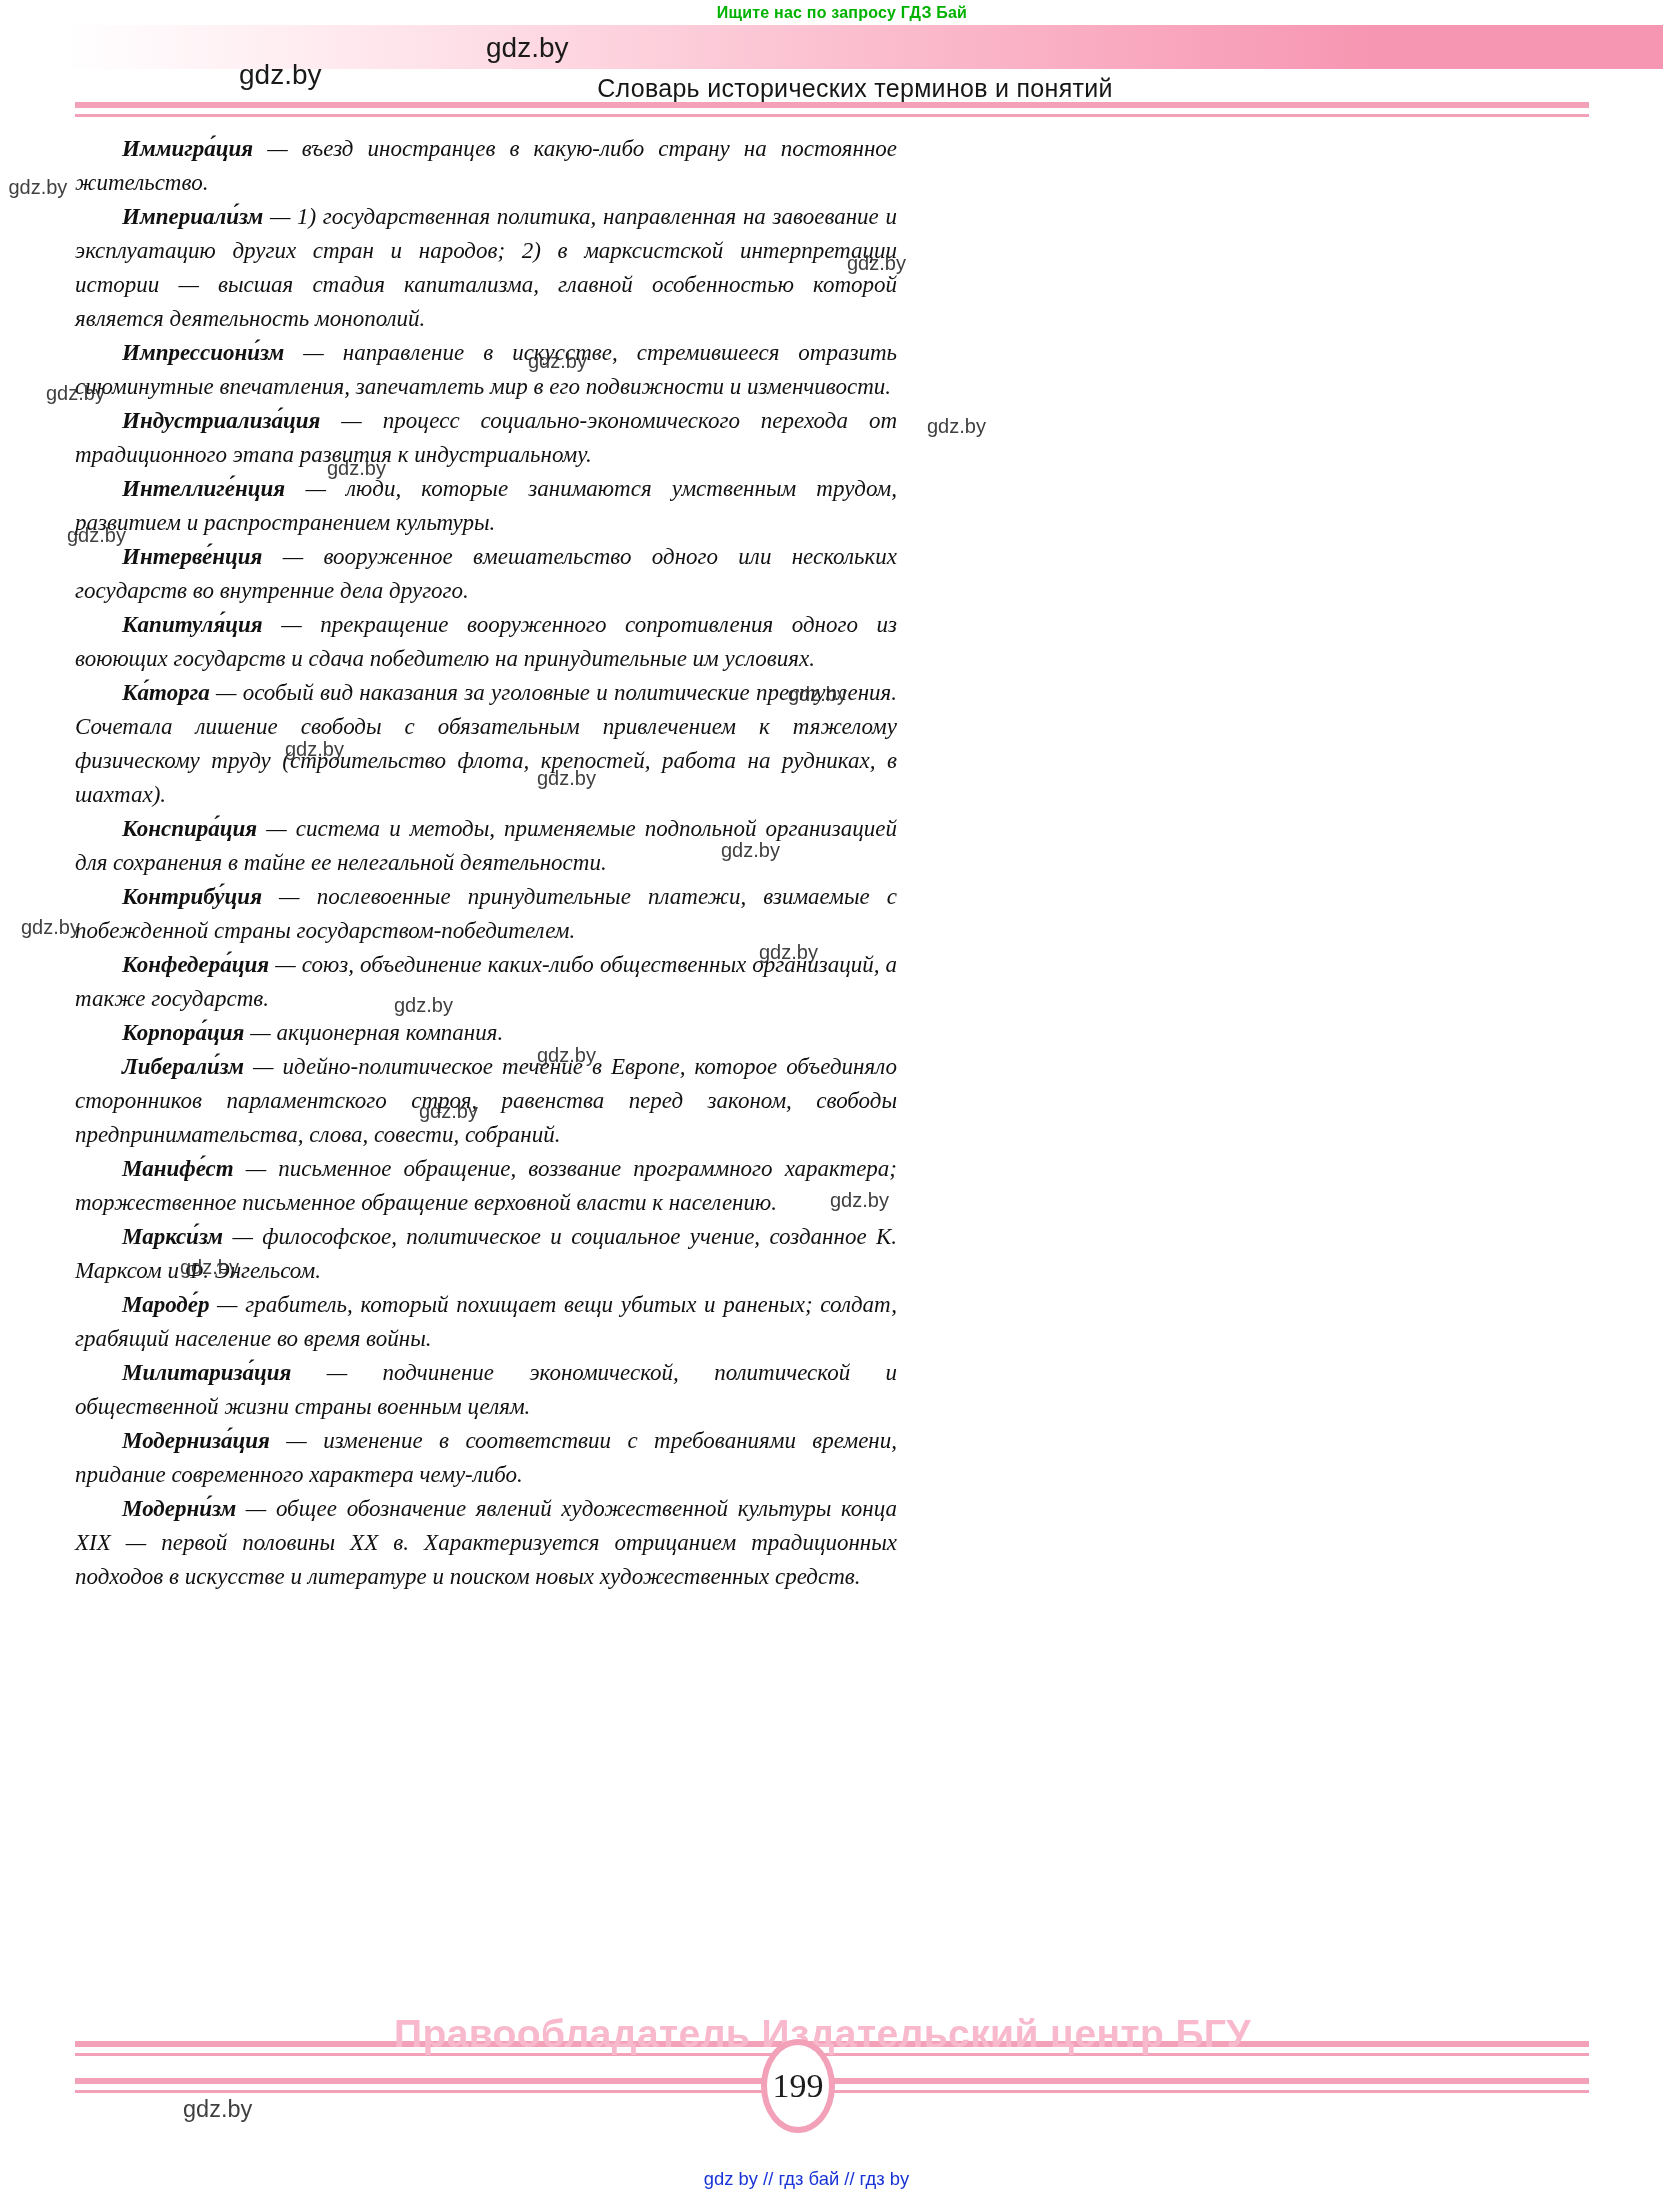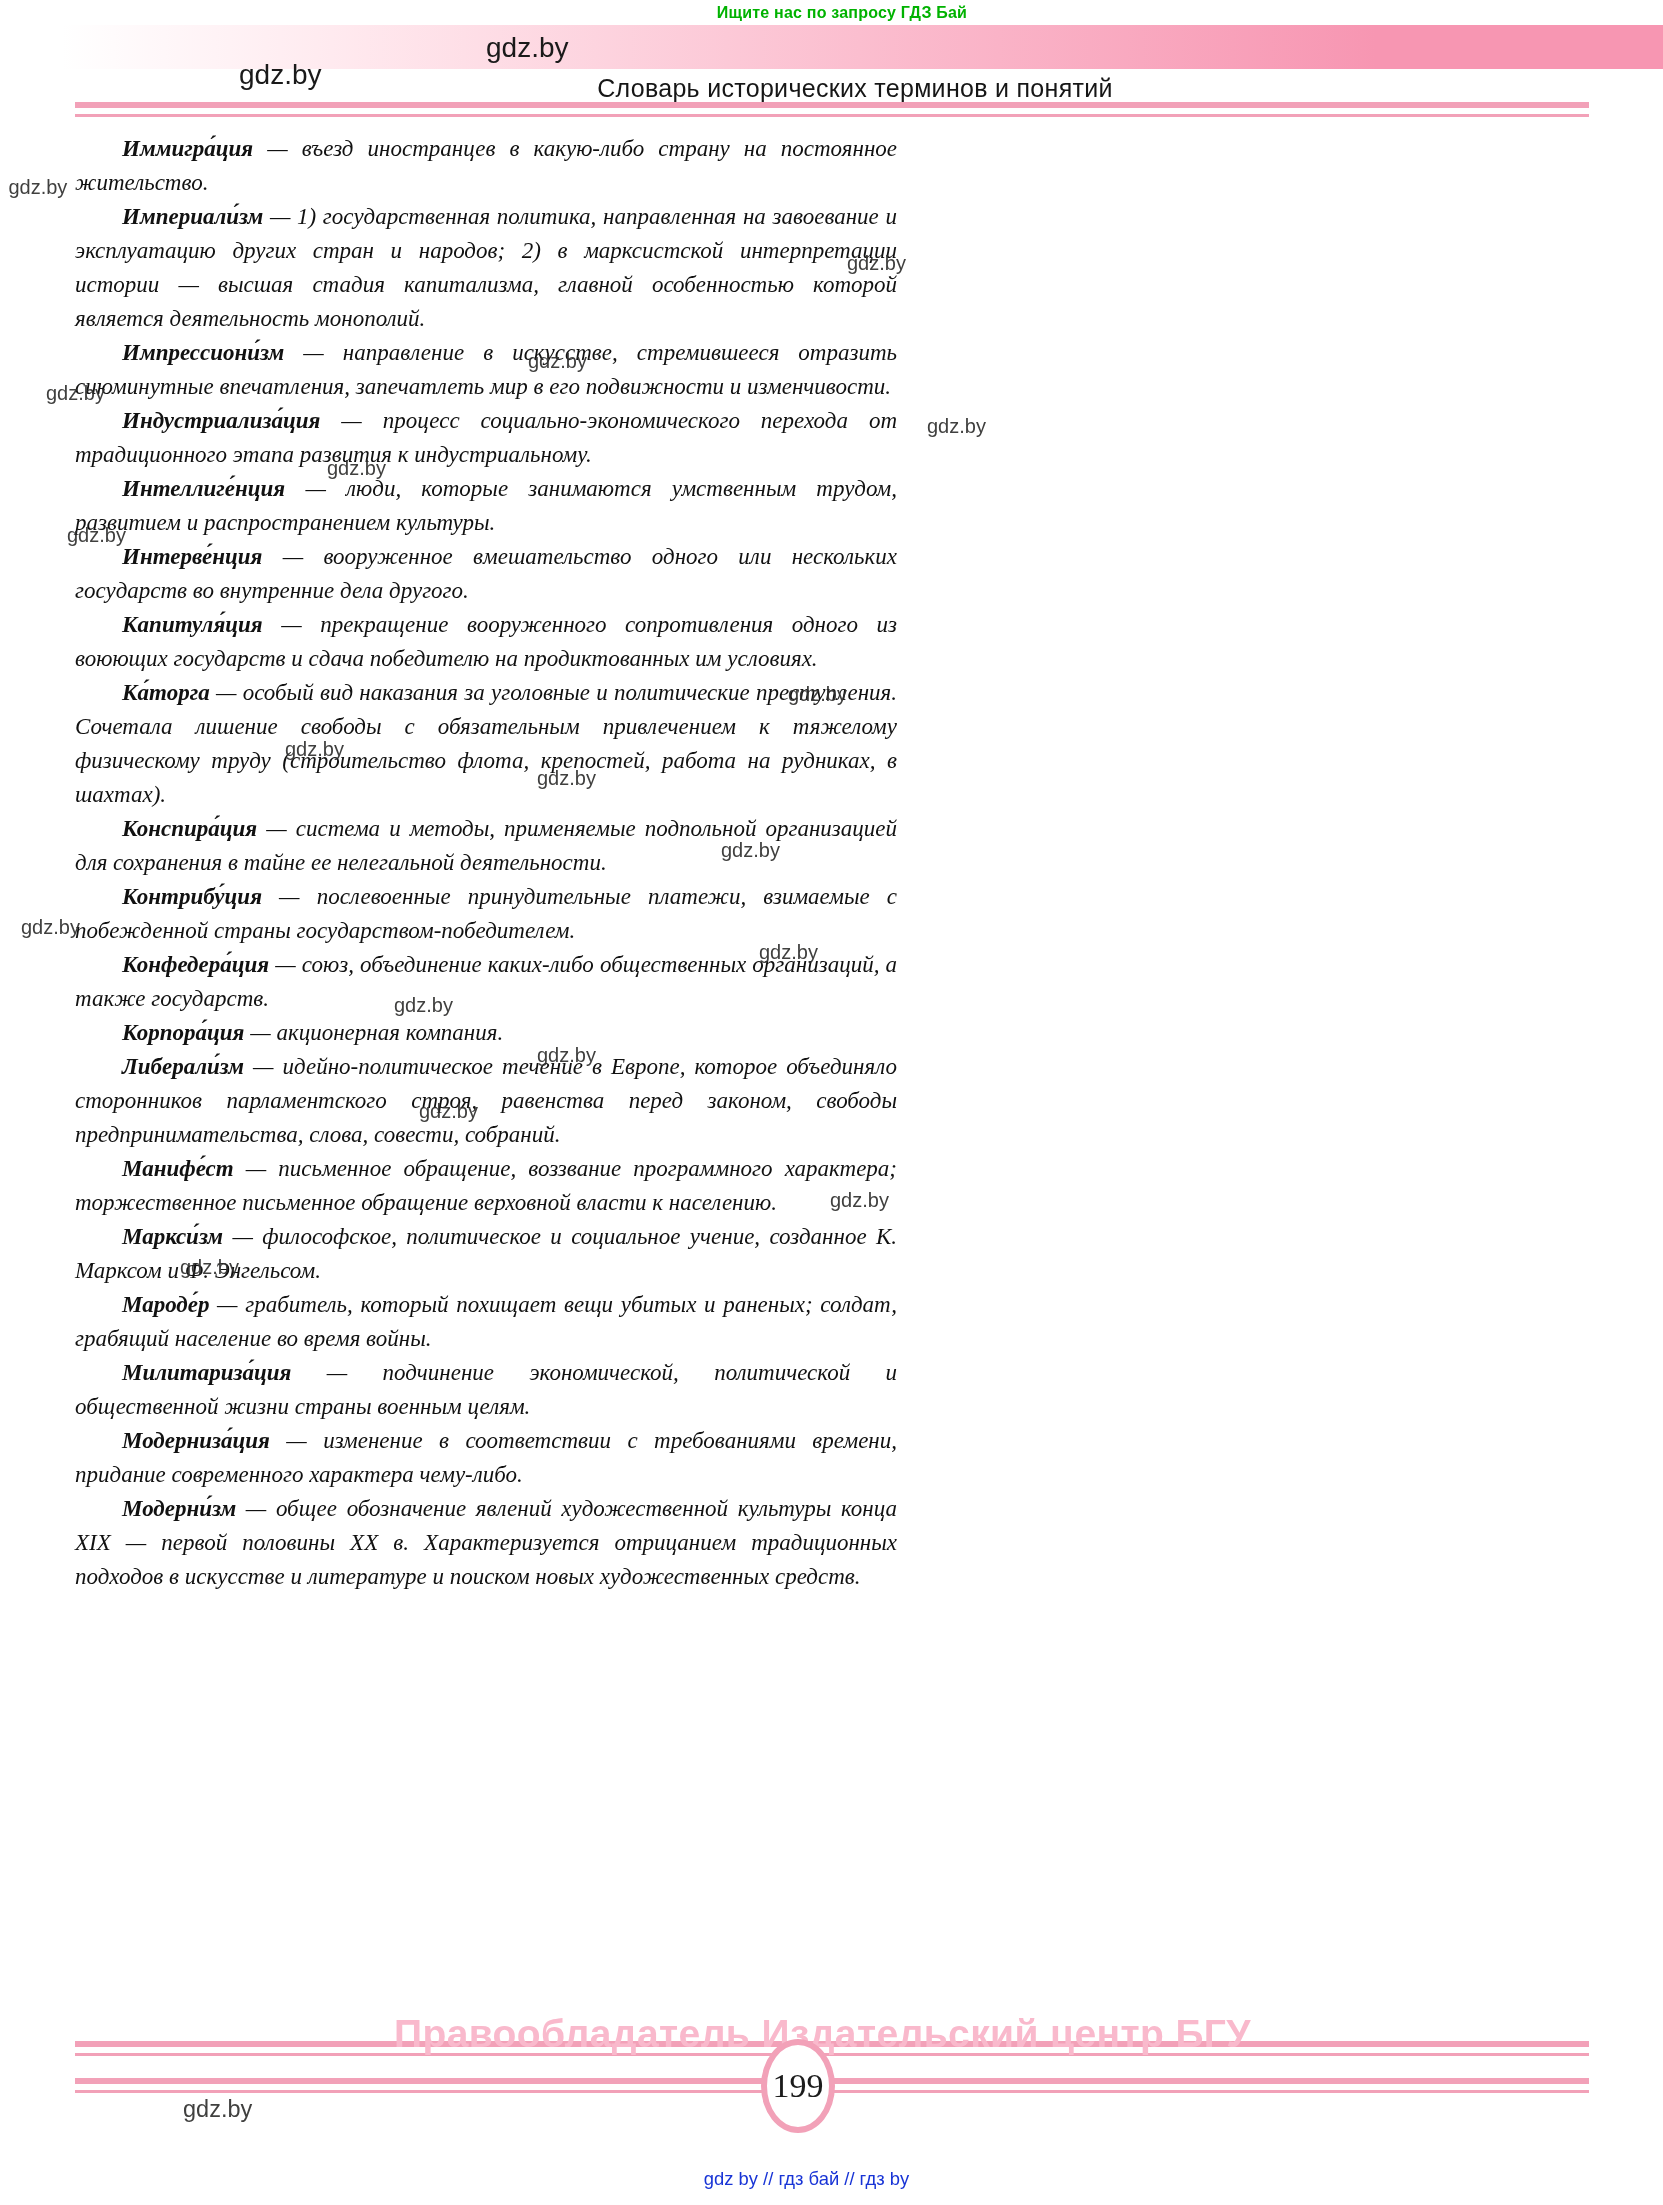--- a/index.html
+++ b/index.html
@@ -204,21 +204,21 @@
     <div class="rule thin"></div>
   </div>
 
   <div class="content" id="glossary-body">
       <p class="entry"><span class="term">Иммигра́ция</span><span> — </span><span>въезд иностранцев в какую-либо страну на постоянное жительство.</span></p>
       <p class="entry"><span class="term">Империали́зм</span><span> — </span><span>1) государственная политика, направленная на завоевание и эксплуатацию других стран и народов; 2) в марксистской интерпретации истории — высшая стадия капитализма, главной особенностью которой является деятельность монополий.</span></p>
       <p class="entry"><span class="term">Импрессиони́зм</span><span> — </span><span>направление в искусстве, стремившееся отразить сиюминутные впечатления, запечатлеть мир в его подвижности и изменчивости.</span></p>
       <p class="entry"><span class="term">Индустриализа́ция</span><span> — </span><span>процесс социально-экономического перехода от традиционного этапа развития к индустриальному.</span></p>
       <p class="entry"><span class="term">Интеллиге́нция</span><span> — </span><span>люди, которые занимаются умственным трудом, развитием и распространением культуры.</span></p>
       <p class="entry"><span class="term">Интерве́нция</span><span> — </span><span>вооруженное вмешательство одного или нескольких государств во внутренние дела другого.</span></p>
-      <p class="entry"><span class="term">Капитуля́ция</span><span> — </span><span>прекращение вооруженного сопротивления одного из воюющих государств и сдача победителю на продиктованных им условиях.</span></p>
+      <p class="entry"><span class="term">Капитуля́ция</span><span> — </span><span>прекращение вооруженного сопротивления одного из воюющих государств и сдача победителю на принудительные им условиях.</span></p>
       <p class="entry"><span class="term">Ка́торга</span><span> — </span><span>особый вид наказания за уголовные и политические преступления. Сочетала лишение свободы с обязательным привлечением к тяжелому физическому труду (строительство флота, крепостей, работа на рудниках, в шахтах).</span></p>
       <p class="entry"><span class="term">Конспира́ция</span><span> — </span><span>система и методы, применяемые подпольной организацией для сохранения в тайне ее нелегальной деятельности.</span></p>
       <p class="entry"><span class="term">Контрибу́ция</span><span> — </span><span>послевоенные принудительные платежи, взимаемые с побежденной страны государством-победителем.</span></p>
       <p class="entry"><span class="term">Конфедера́ция</span><span> — </span><span>союз, объединение каких-либо общественных организаций, а также государств.</span></p>
       <p class="entry"><span class="term">Корпора́ция</span><span> — </span><span>акционерная компания.</span></p>
       <p class="entry"><span class="term">Либерали́зм</span><span> — </span><span>идейно-политическое течение в Европе, которое объединяло сторонников парламентского строя, равенства перед законом, свободы предпринимательства, слова, совести, собраний.</span></p>
       <p class="entry"><span class="term">Манифе́ст</span><span> — </span><span>письменное обращение, воззвание программного характера; торжественное письменное обращение верховной власти к населению.</span></p>
       <p class="entry"><span class="term">Маркси́зм</span><span> — </span><span>философское, политическое и социальное учение, созданное К. Марксом и Ф. Энгельсом.</span></p>
       <p class="entry"><span class="term">Мароде́р</span><span> — </span><span>грабитель, который похищает вещи убитых и раненых; солдат, грабящий население во время войны.</span></p>
       <p class="entry"><span class="term">Милитариза́ция</span><span> — </span><span>подчинение экономической, политической и общественной жизни страны военным целям.</span></p>

